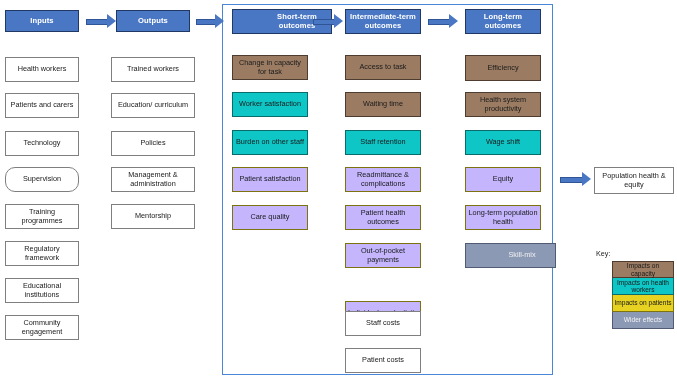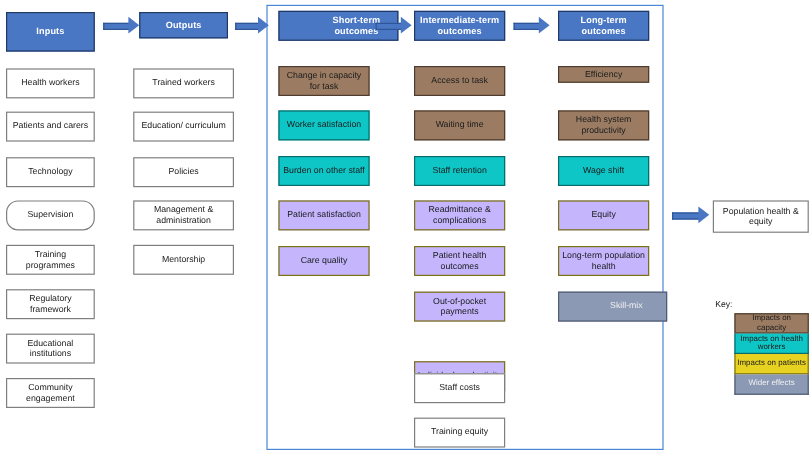--- a/index.html
+++ b/index.html
@@ -95,21 +95,21 @@
   .legend-item.yellow { background: #e7d222; border: 1px solid #7d7210; border-top: none; }
   .legend-item.grayb  { background: #8b99b5; border: 1px solid #515b73; border-top: none; color: #f2f2f2; }
 </style>
 </head>
 <body>
 
 <div id="stage">
 
   <div id="outcome-frame"></div>
 
-  <div class="box hdr" style="left:5px;  top:10px;  width:74px; height:33px;">Inputs</div>
+  <div class="box hdr" style="left:5px;  top:10px;  width:74px; height:22px;">Inputs</div>
 
   <div class="box plain" style="left:5px;  top:57px;  width:74px; height:25px;">Health workers</div>
   <div class="box plain" style="left:5px;  top:93px;  width:74px; height:25px;">Patients and carers</div>
   <div class="box plain" style="left:5px;  top:131px; width:74px; height:25px;">Technology</div>
   <div class="box plain" style="left:5px;  top:167px; width:74px; height:25px;border-radius:10px;">Supervision</div>
   <div class="box plain" style="left:5px;  top:204px; width:74px; height:25px;">Training programmes</div>
   <div class="box plain" style="left:5px;  top:241px; width:74px; height:25px;">Regulatory framework</div>
   <div class="box plain" style="left:5px;  top:278px; width:74px; height:25px;">Educational institutions</div>
   <div class="box plain" style="left:5px;  top:315px; width:74px; height:25px;">Community engagement</div>
 
@@ -147,30 +147,30 @@
   <div class="box hdr" style="left:345px; top:9px;   width:76px; height:25px;">Intermediate-term outcomes</div>
 
   <div class="box brown" style="left:345px; top:55px;  width:76px; height:25px;">Access to task</div>
   <div class="box brown" style="left:345px; top:92px;  width:76px; height:25px;">Waiting time</div>
   <div class="box teal" style="left:345px; top:130px; width:76px; height:25px;">Staff retention</div>
   <div class="box yellow" style="left:345px; top:167px; width:76px; height:25px;">Readmittance &amp; complications</div>
   <div class="box yellow" style="left:345px; top:205px; width:76px; height:25px;">Patient health outcomes</div>
   <div class="box yellow" style="left:345px; top:243px; width:76px; height:25px;">Out-of-pocket payments</div>
   <div class="box yellow" style="left:345px; top:280px; width:76px; height:25px;margin-top:21px;">Individual productivity</div>
   <div class="box plain" style="left:345px; top:311px; width:76px; height:25px;">Staff costs</div>
-  <div class="box plain" style="left:345px; top:348px; width:76px; height:25px;">Training equity</div>
+  <div class="box plain" style="left:345px; top:348px; width:76px; height:25px;">Patient costs</div>
 
   <div class="arrow" style="left:428px; top:14px; width:32px; height:15px;">
     <div class="shaft" style="width:22px;"></div>
     <div class="head" style="left:21px;"></div>
   </div>
 
   <div class="box hdr" style="left:465px; top:9px;   width:76px; height:25px;">Long-term outcomes</div>
 
-  <div class="box brown" style="left:465px; top:55px;  width:76px; height:14px;">Efficiency</div>
+  <div class="box brown" style="left:465px; top:55px;  width:76px; height:26px;">Efficiency</div>
   <div class="box brown" style="left:465px; top:92px;  width:76px; height:25px;">Health system productivity</div>
   <div class="box teal" style="left:465px; top:130px; width:76px; height:25px;">Wage shift</div>
   <div class="box yellow" style="left:465px; top:167px; width:76px; height:25px;">Equity</div>
   <div class="box yellow" style="left:465px; top:205px; width:76px; height:25px;">Long-term population health</div>
   <div class="box grayb" style="left:465px; top:243px; width:91px; height:25px;padding-left:25px;">Skill-mix</div>
 
   <div class="arrow" style="left:560px; top:172px; width:32px; height:15px;">
     <div class="shaft" style="width:23px;"></div>
     <div class="head" style="left:22px;"></div>
   </div>

